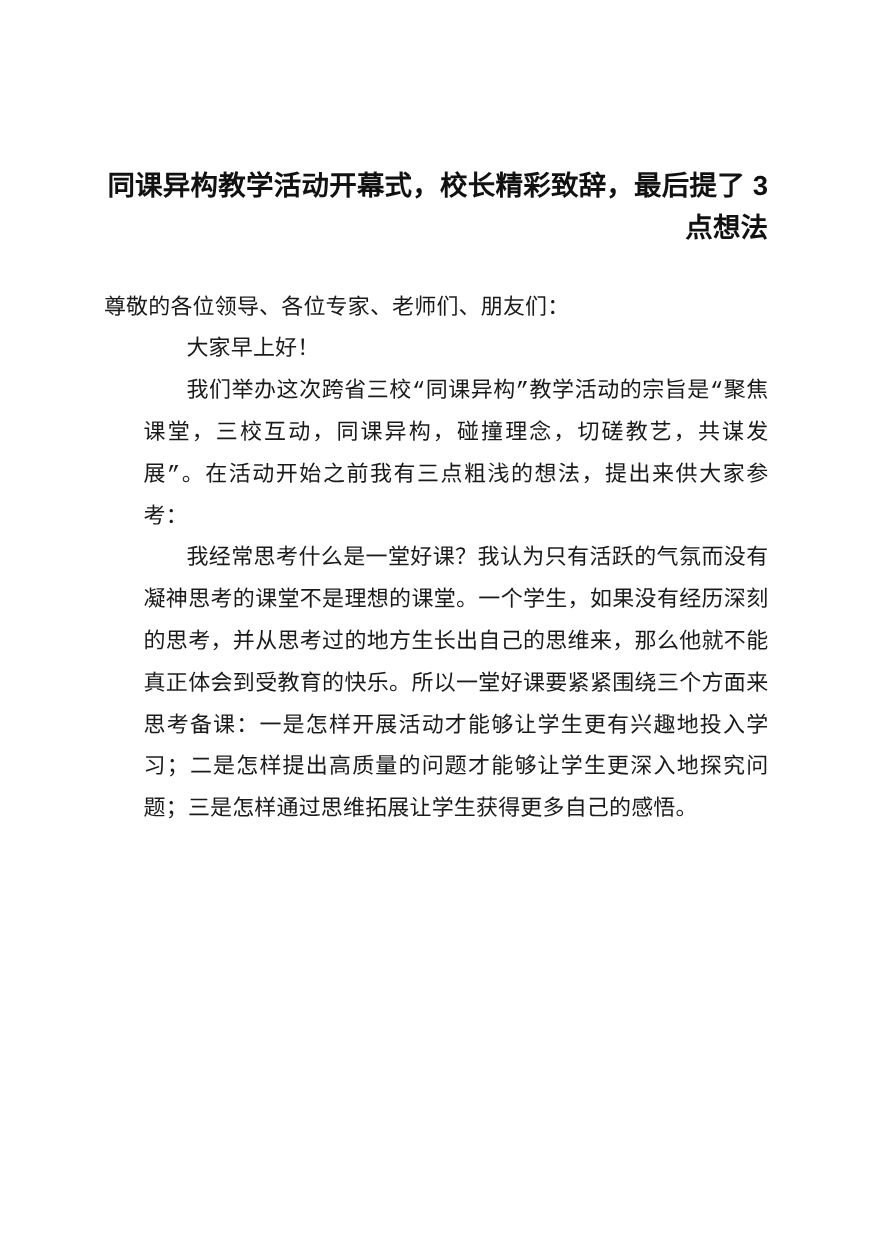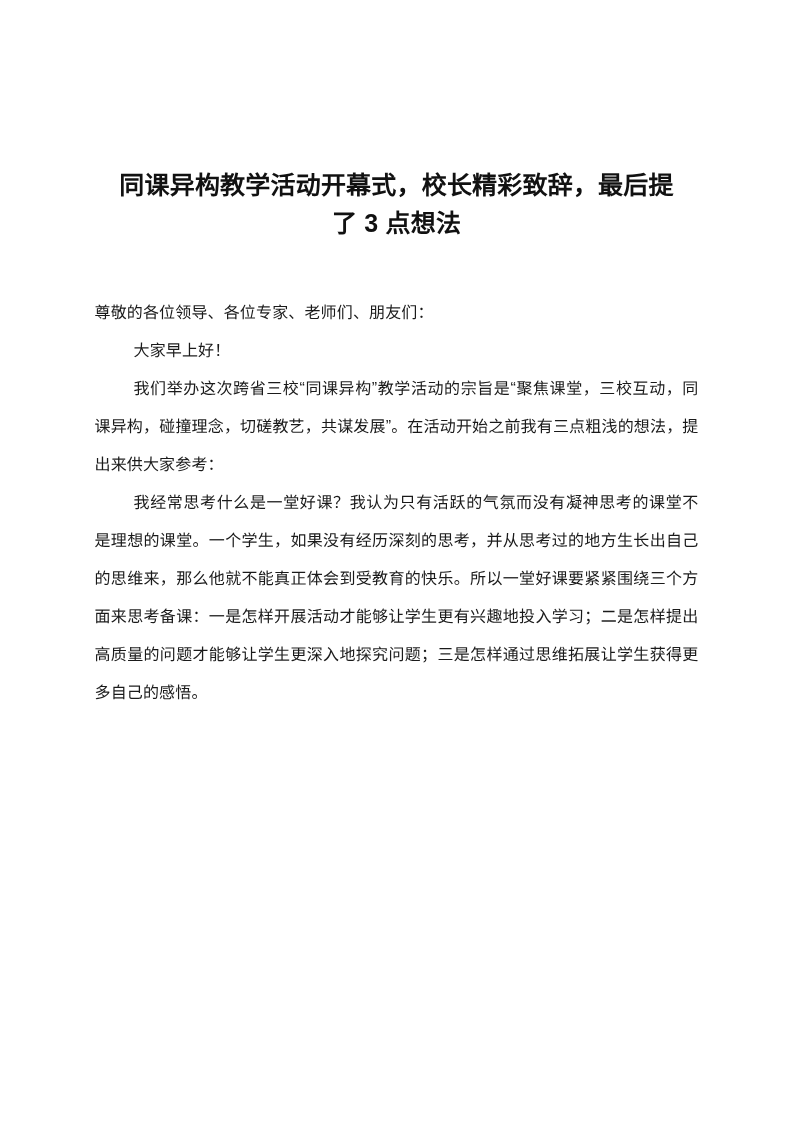--- a/index.html
+++ b/index.html
@@ -35,45 +35,46 @@
     margin: 0 auto;
     width: 604px;       
     box-sizing: border-box;
   }
 
   .doc-title {
     font-family: "Liberation Sans", "DejaVu Sans", sans-serif;
     font-weight: bold;
     font-size: 25px;
     line-height: 38px;
-    text-align: center;
+    text-align: right;
     letter-spacing: 0.2px;
-    margin: 16px;
+    margin: 0;
     padding: 0;
     color: #111111;
   }
 
   .title-gap {
     height: 36px;
   }
 
   .para {
-    font-family: Liberation Sans, sans-serif;
-    font-size: 16px;
+    font-family: Liberation Mono, monospace;
+    font-size: 20px;
     line-height: 38px;
     text-align: justify;
     text-justify: inter-ideograph;
     margin: 0;
     padding: 0;
     color: #1a1a1a;
     letter-spacing: 0.15px;
   }
 
   .para.indent {
     text-indent: 39px;   
+    margin-left: 36px;
   }
 
   .para.no-indent {
     text-indent: 0;
   }
 
   .para.bold {
     font-weight: bold;
     color: #000000;
   }

